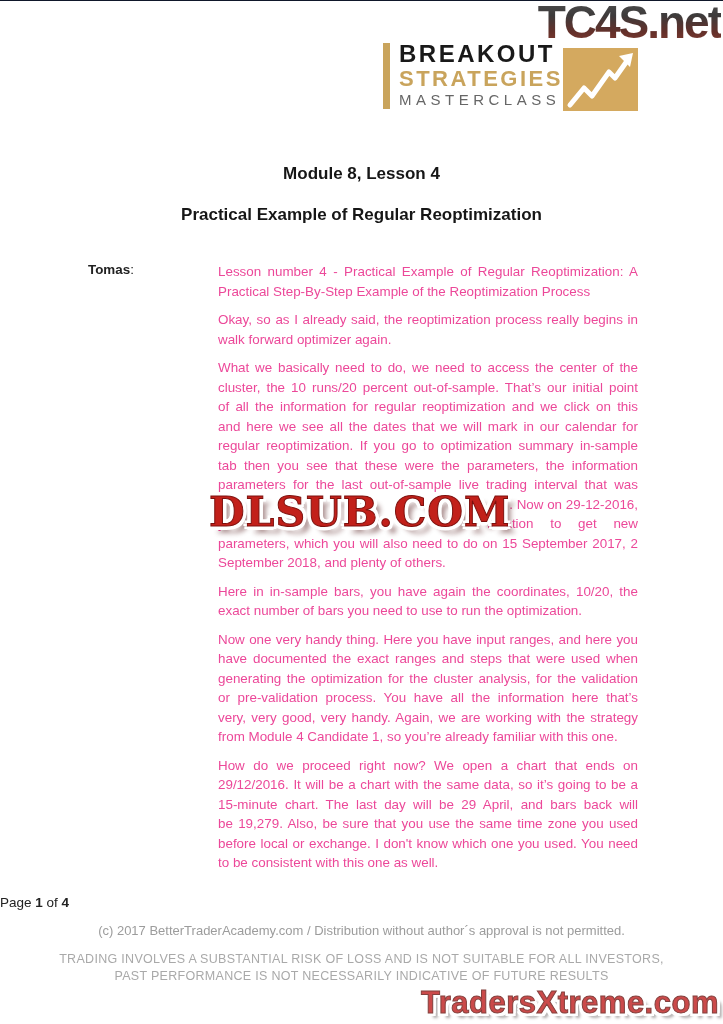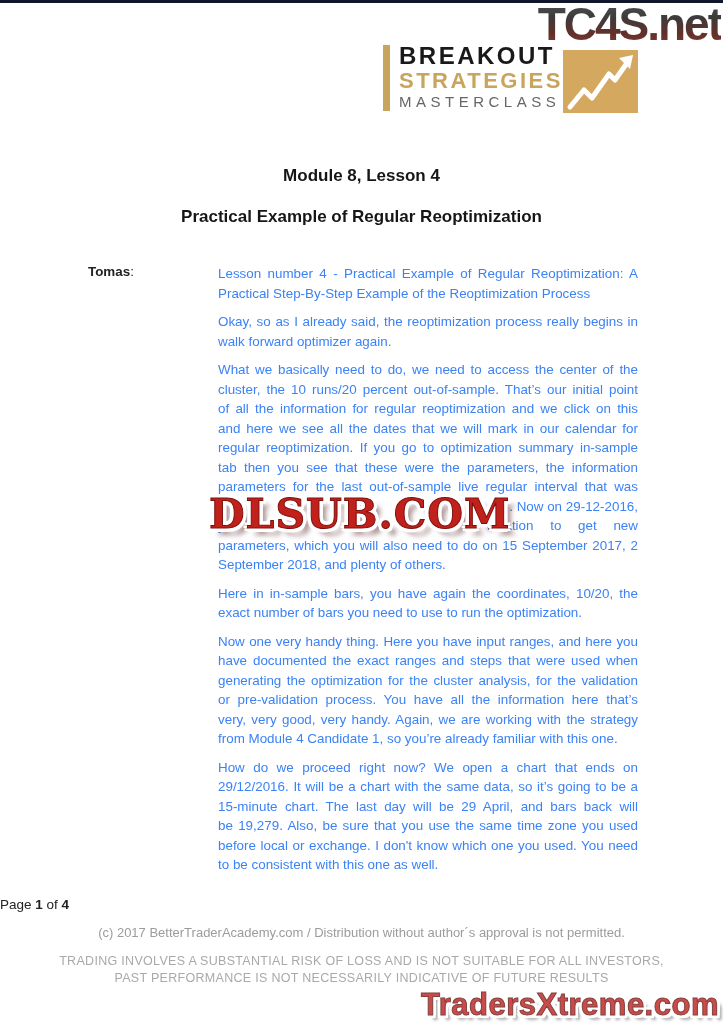--- a/index.html
+++ b/index.html
@@ -1,19 +1,19 @@
 <!DOCTYPE html>
 <html><head>
 <meta charset="utf-8">
 <style>
   * { margin: 0; padding: 0; box-sizing: border-box; }
   body { background: #888; font-family: "Liberation Sans", sans-serif; }
   .page {
     position: relative; width: 723px; height: 1024px; margin: 0 auto;
-    background: #ffffff; overflow: hidden; border-top: 3px solid #0f172a;
+    background: #ffffff; overflow: hidden; border-top: 1px solid #0f172a;
   }
 
   
   .tc4s {
     position: absolute; top: -6px; right: 2px; z-index: 30;
     font-family: "Liberation Sans", sans-serif; font-weight: bold;
     font-size: 46px; letter-spacing: -2px; color: #54302b;
   }
   @supports ((-webkit-background-clip: text) or (background-clip: text)) {
     .tc4s {
@@ -35,21 +35,21 @@
   .doc-title, .doc-subtitle {
     position: absolute; left: 0; width: 100%; text-align: center;
     font-size: 17px; font-weight: bold; color: #161616;
   }
   .doc-title { top: 163px; }
   .doc-subtitle { top: 204px; }
 
   
   .speaker { position: absolute; left: 88px; top: 261px; font-size: 13.4px; color: #222; }
   .speaker b { font-weight: bold; }
-  .paras { position: absolute; left: 218px; top: 261px; width: 420px; color: #3b82f6; }
+  .paras { position: absolute; left: 218px; top: 261px; width: 420px; color: #ec4899; }
   .para { margin-bottom: 9px; }
   .tline {
     font-size: 13.4px; line-height: 19.5px; height: 19.5px;
     overflow: hidden; white-space: normal;
   }
   .tline.just { text-align: justify; text-align-last: justify; }
   .tline.frag { position: relative; }
   .tline.frag span { position: absolute; top: 0; white-space: nowrap; }
   .tline.frag span.spread { word-spacing: 13px; }
 
@@ -117,21 +117,21 @@
         <div class="tline just">Okay, so as I already said, the reoptimization process really begins in</div>
         <div class="tline">walk forward optimizer again.</div>
       </div>
       <div class="para">
         <div class="tline just">What we basically need to do, we need to access the center of the</div>
         <div class="tline just">cluster, the 10 runs/20 percent out-of-sample. That’s our initial point</div>
         <div class="tline just">of all the information for regular reoptimization and we click on this</div>
         <div class="tline just">and here we see all the dates that we will mark in our calendar for</div>
         <div class="tline just">regular reoptimization. If you go to optimization summary in-sample</div>
         <div class="tline just">tab then you see that these were the parameters, the information</div>
-        <div class="tline just">parameters for the last out-of-sample live regular interval that was</div>
+        <div class="tline just">parameters for the last out-of-sample live trading interval that was</div>
         <div class="tline frag">
           <span style="left: 0%;">f</span>
           <span style="left: 17%;">e</span>
           <span style="left: 42%;">2</span>
           <span style="right: 0%;">. Now on 29-12-2016,</span>
         </div>
         <div class="tline frag">
           <span style="left: 0%;">y</span>
           <span class="spread" style="right: 0%;">nization to get new</span>
         </div>

